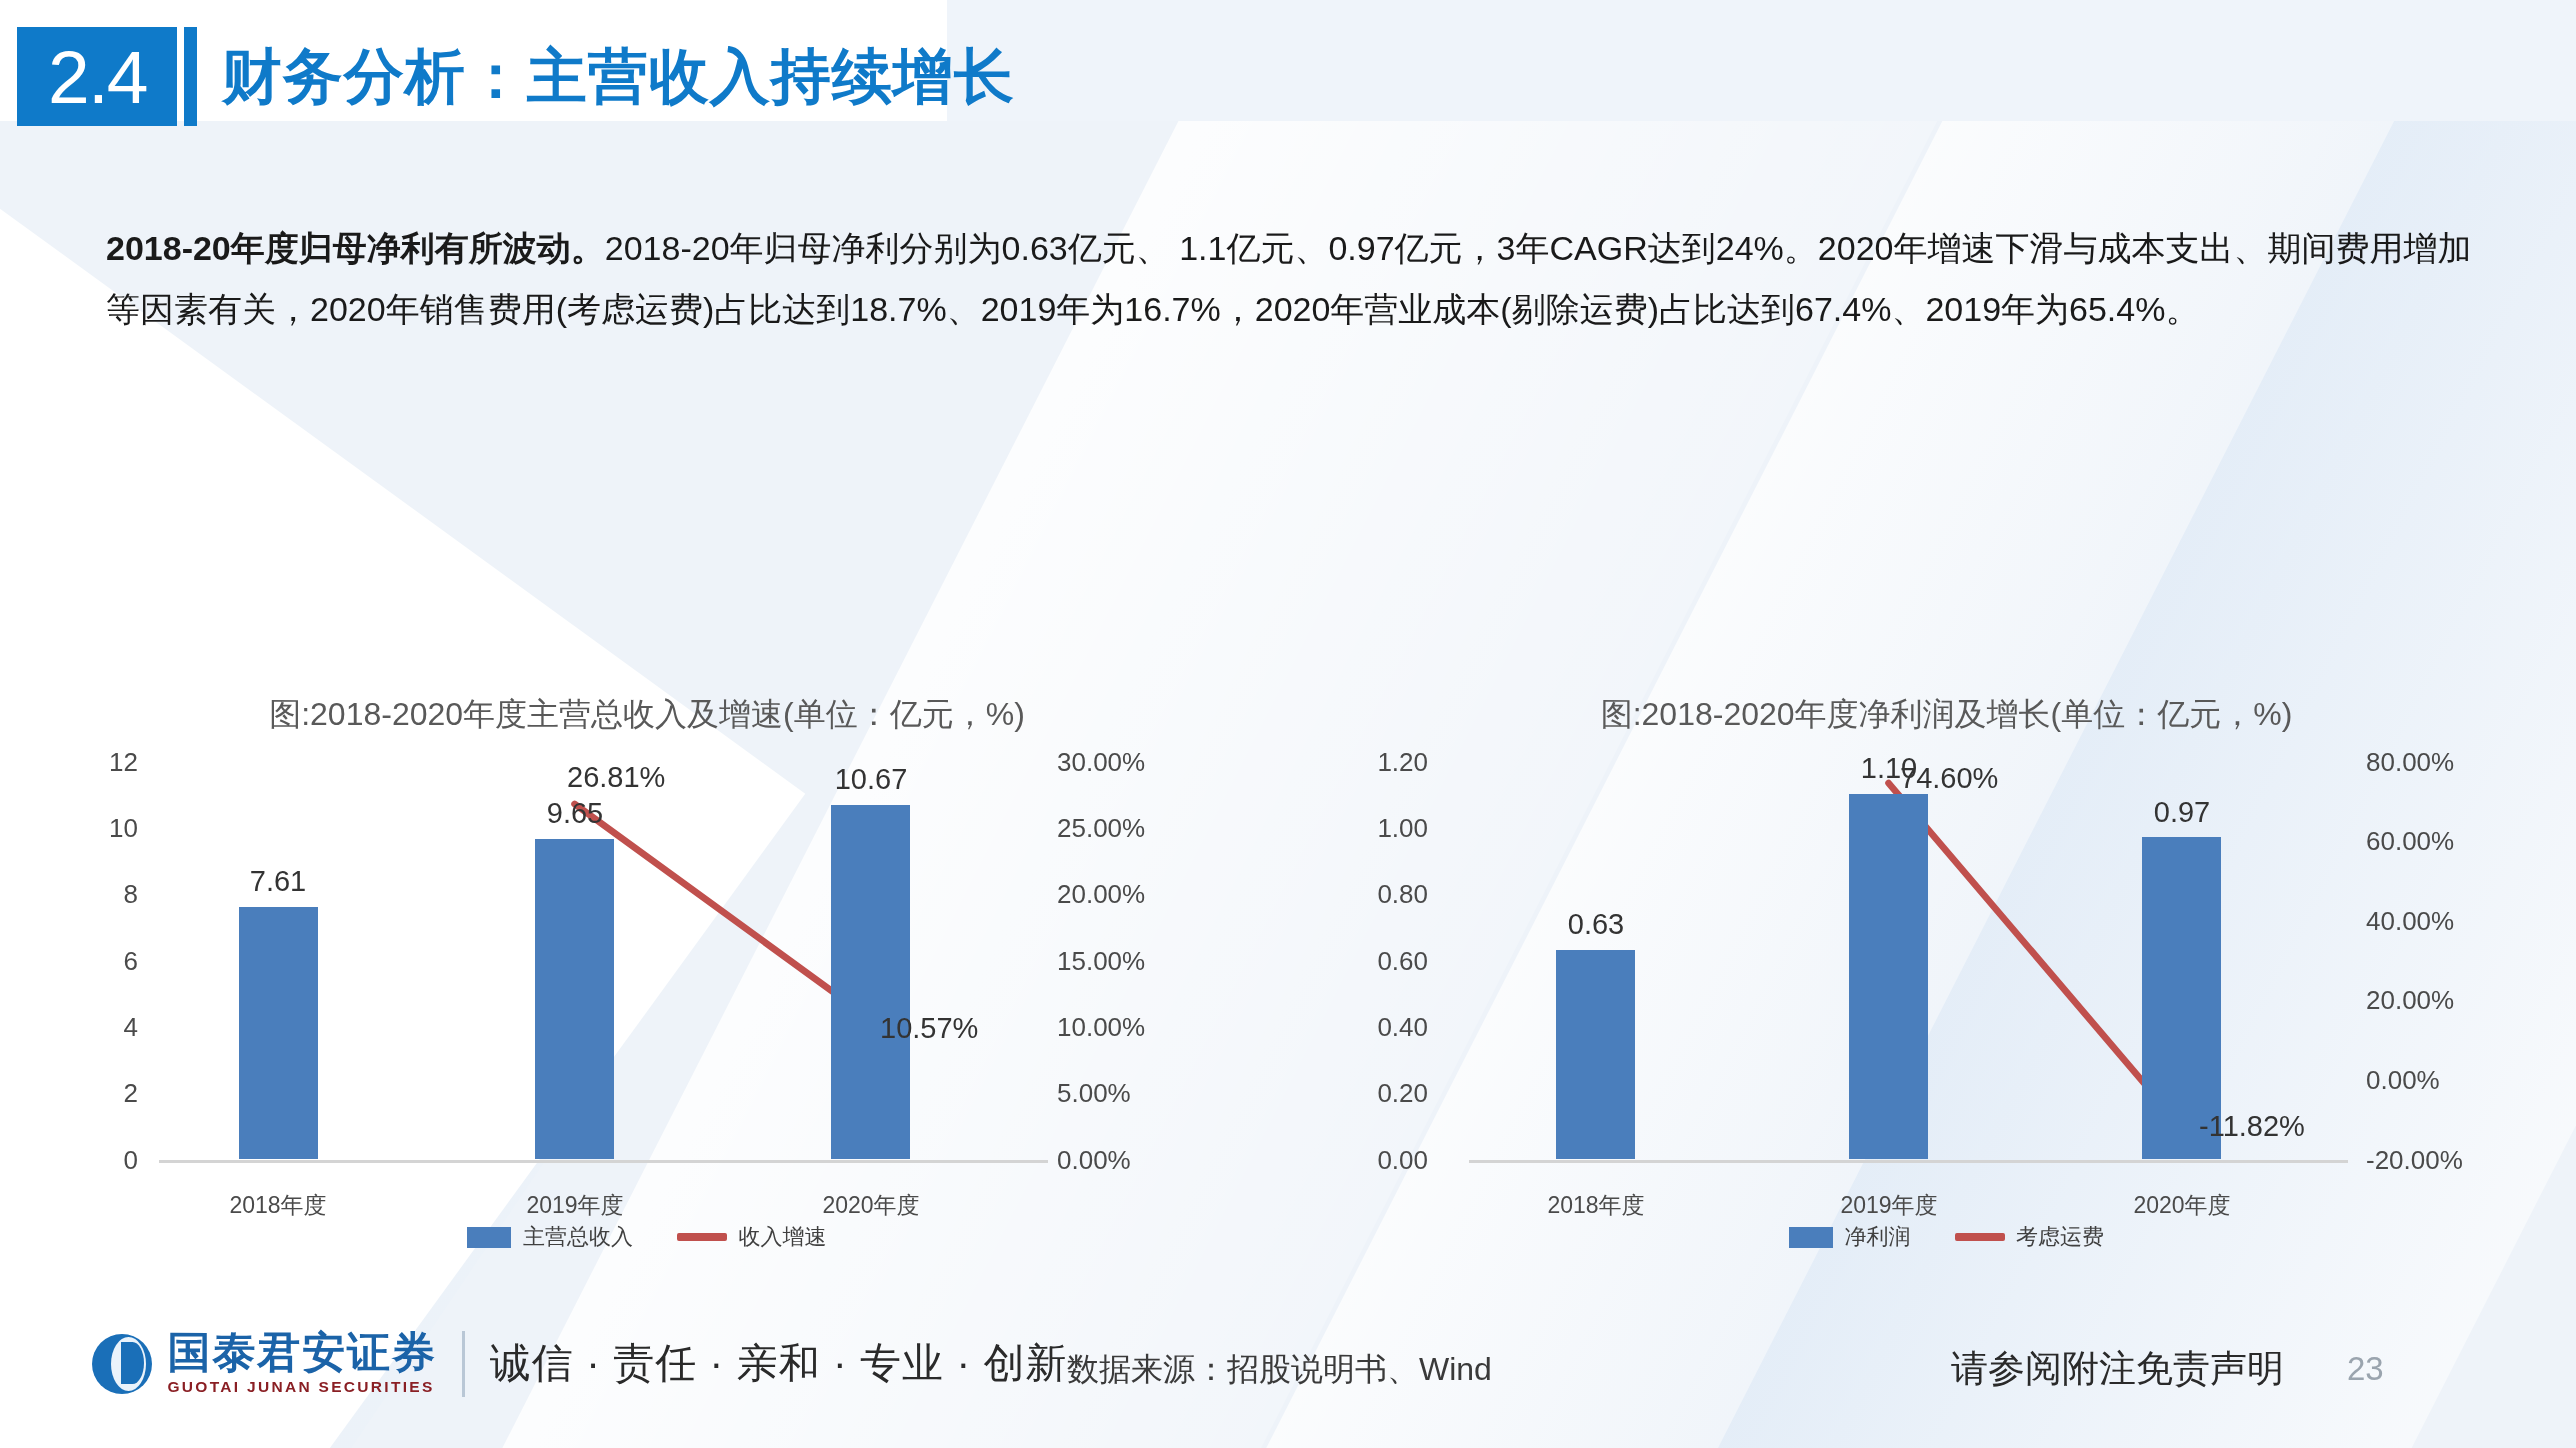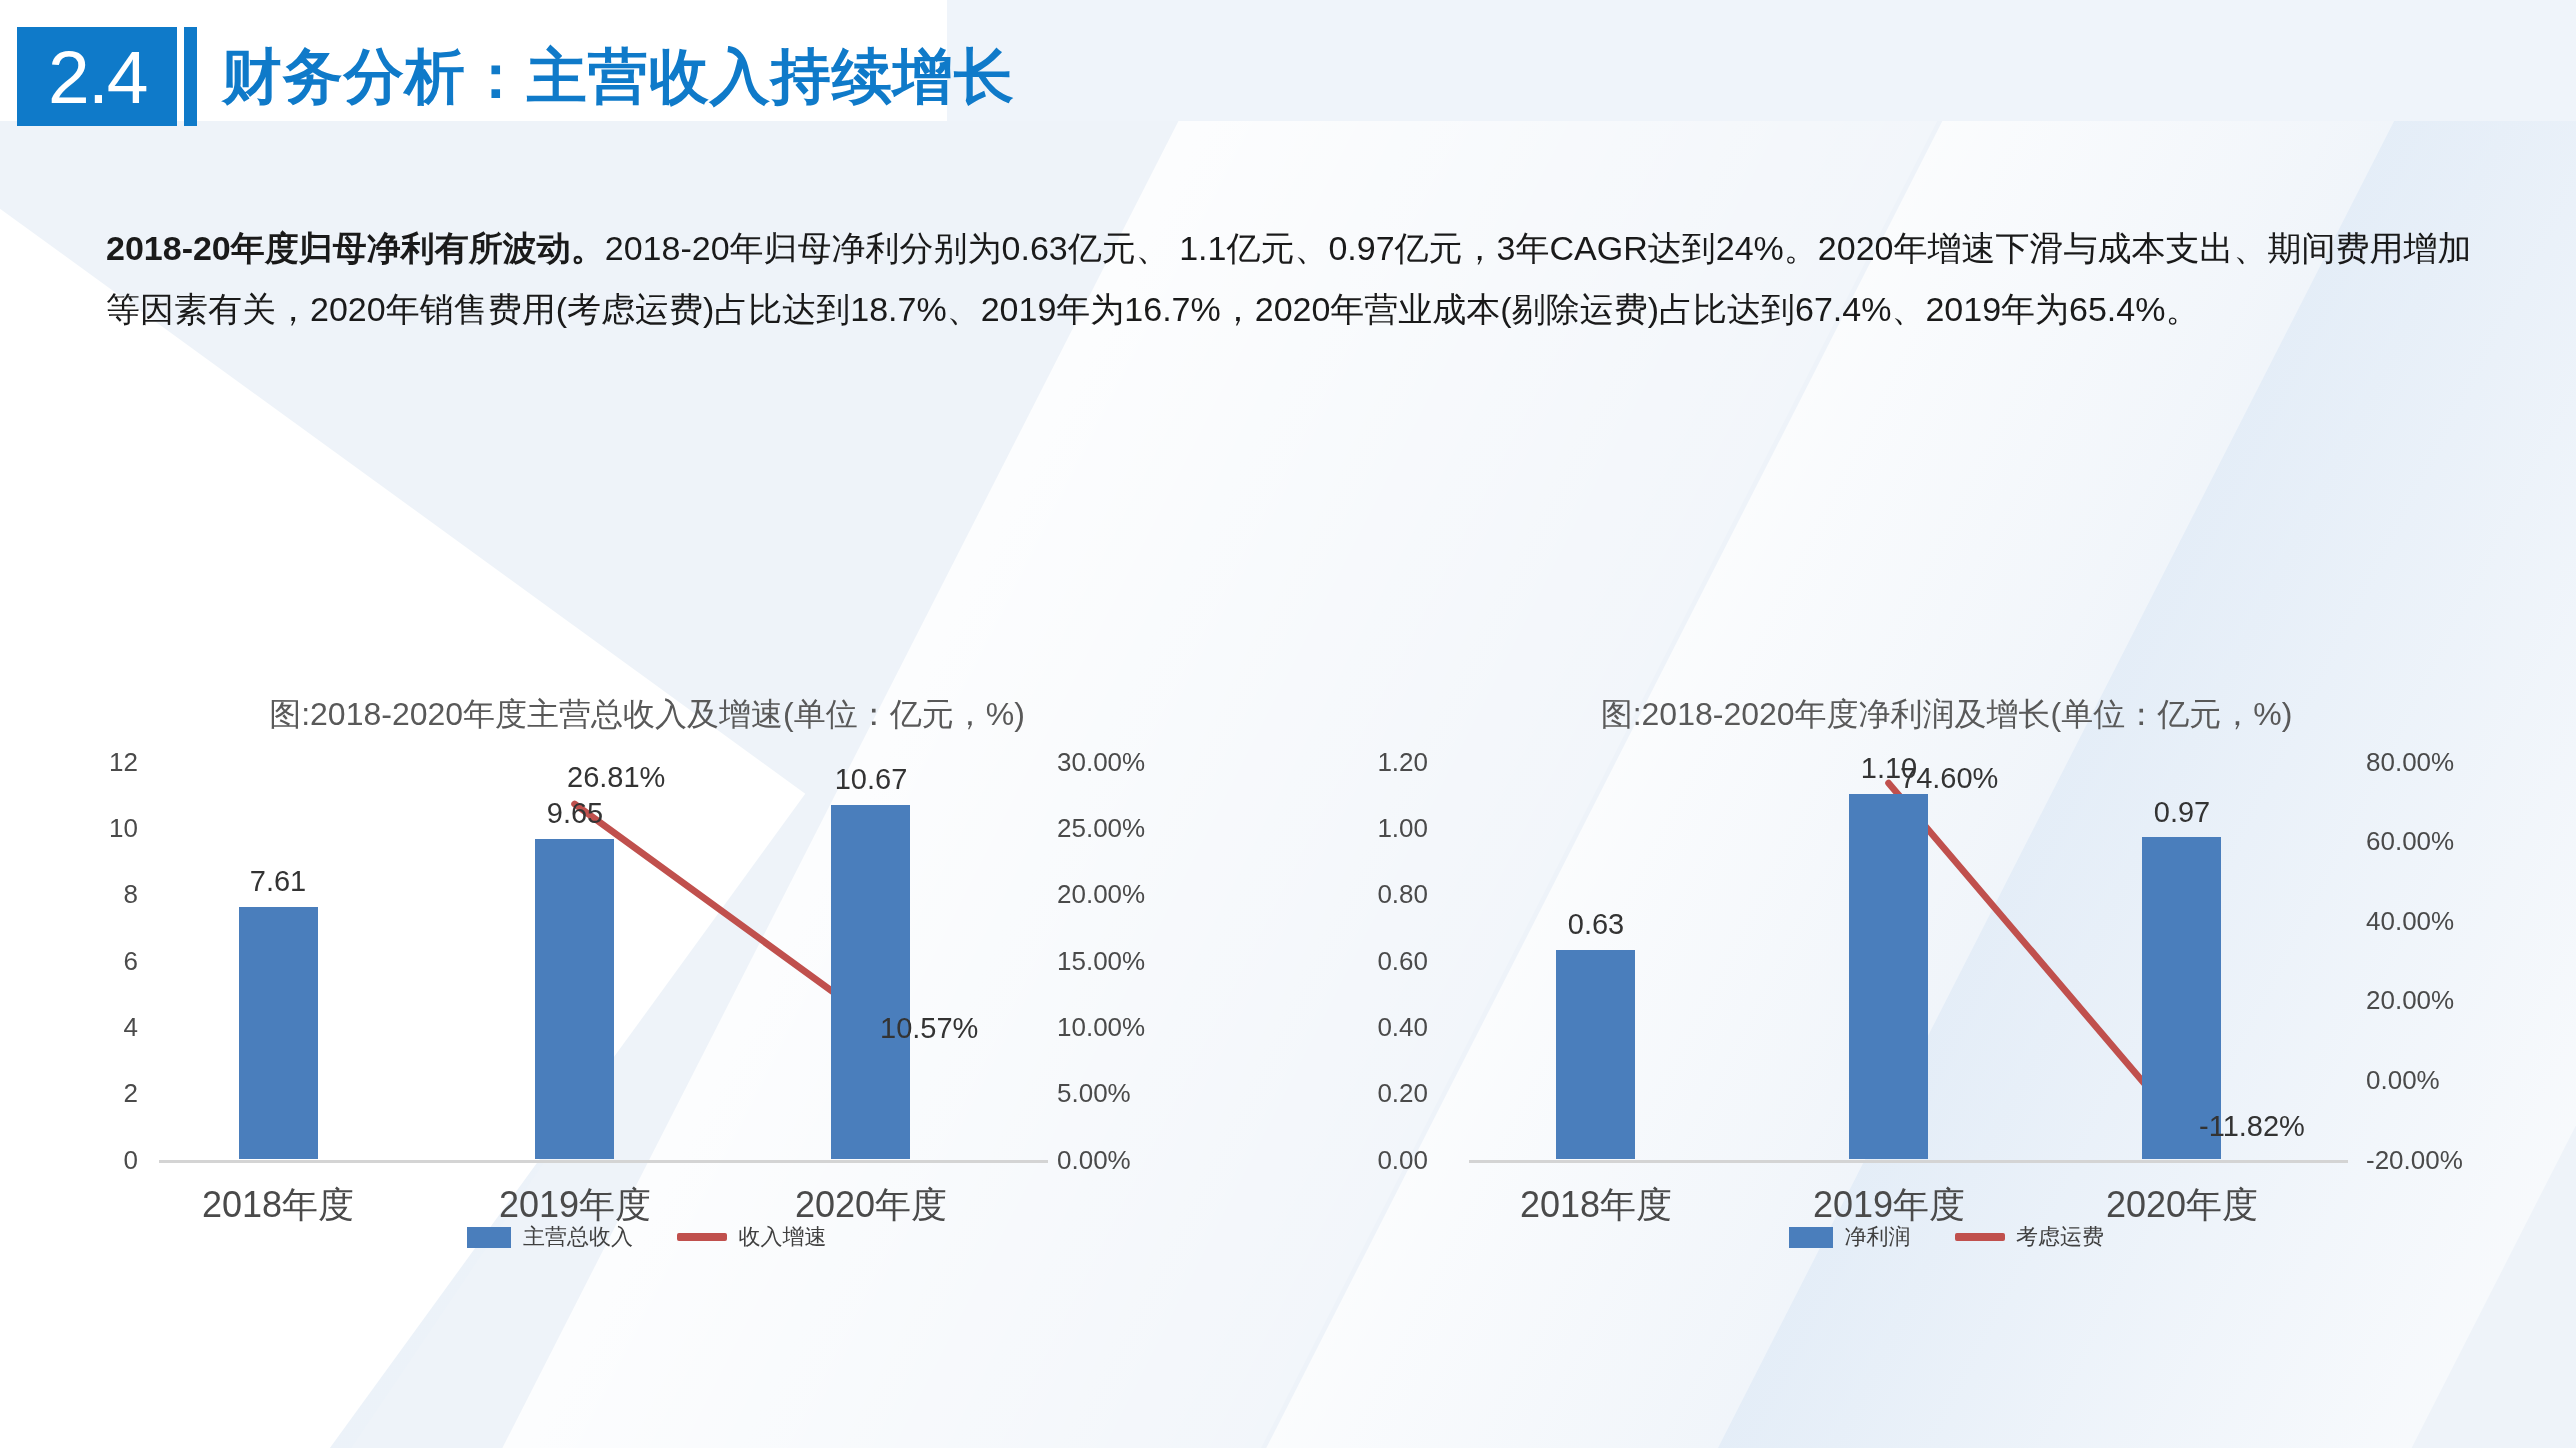--- a/index.html
+++ b/index.html
@@ -103,22 +103,22 @@
   .bar-label{
     position:absolute;color:#333333;font-size:29px;
     transform:translateX(-50%);white-space:nowrap;
   }
   .line-svg{position:absolute;left:0;top:0;width:100%;height:100%;overflow:visible;}
   .line-label{
     position:absolute;color:#333333;font-size:29px;white-space:nowrap;
   }
 
   .xtick{
-    position:absolute;color:#4a4a4a;font-size:36px;
-    transform:translateX(-50%);white-space:nowrap;
+    position:absolute;color:#4a4a4a;font-size:23px;
+    transform:translateX(-50%);white-space:nowrap;margin-top:9px;
   }
 
   .legend{
     position:absolute;left:0;width:100%;top:541px;
     display:flex;justify-content:center;align-items:center;gap:44px;
   }
   .legend-item{display:flex;align-items:center;gap:11.6px;}
   .legend-swatch-bar{width:44px;height:21px;background:#4a7ebc;}
   .legend-swatch-line{width:50px;height:8.7px;background:#c0504d;border-radius:1.9px;}
   .legend-text{color:#404040;font-size:22px;font-family:Liberation Serif, serif;}
@@ -260,15 +260,29 @@
         </div>
         <div class="legend-item">
           <span class="legend-swatch-line"></span>
           <span class="legend-text">考虑运费</span>
         </div>
       </div>
     </div>
 
   </div>
 
+  <div class="footer">
+    <div class="logo-wrap">
+      <div class="logo-mark"></div>
+      <div class="logo-text">
+        <div class="logo-cn">国泰君安证券</div>
+        <div class="logo-en">GUOTAI JUNAN SECURITIES</div>
+      </div>
+      <div class="logo-div"></div>
+      <div class="slogan">诚信 · 责任 · 亲和 · 专业 · 创新</div>
+    </div>
+    <div class="source">数据来源：招股说明书、Wind</div>
+    <div class="disclaimer">请参阅附注免责声明</div>
+    <div class="pagenum">23</div>
+  </div>
 
 </div>
 
 
 </body></html>

